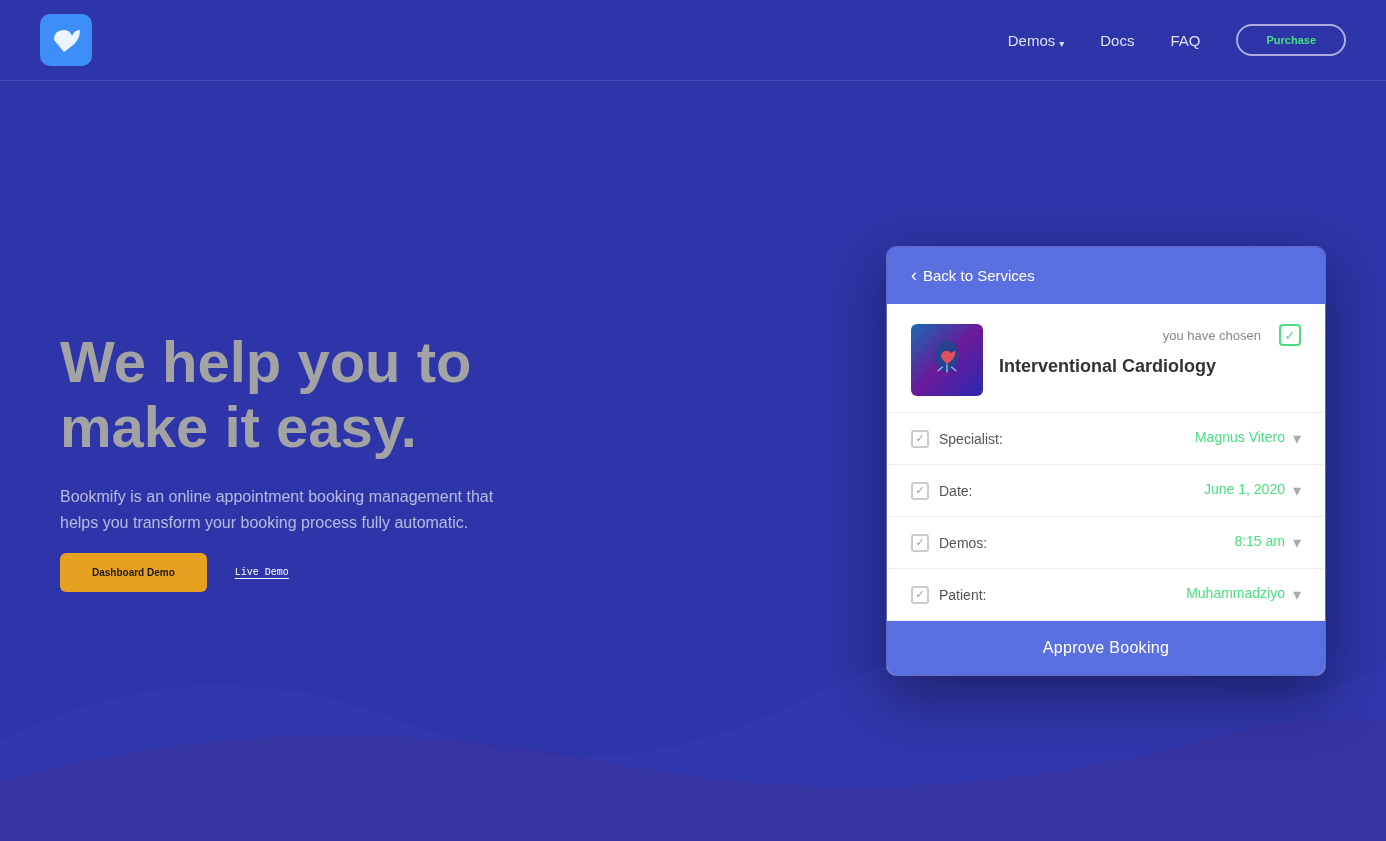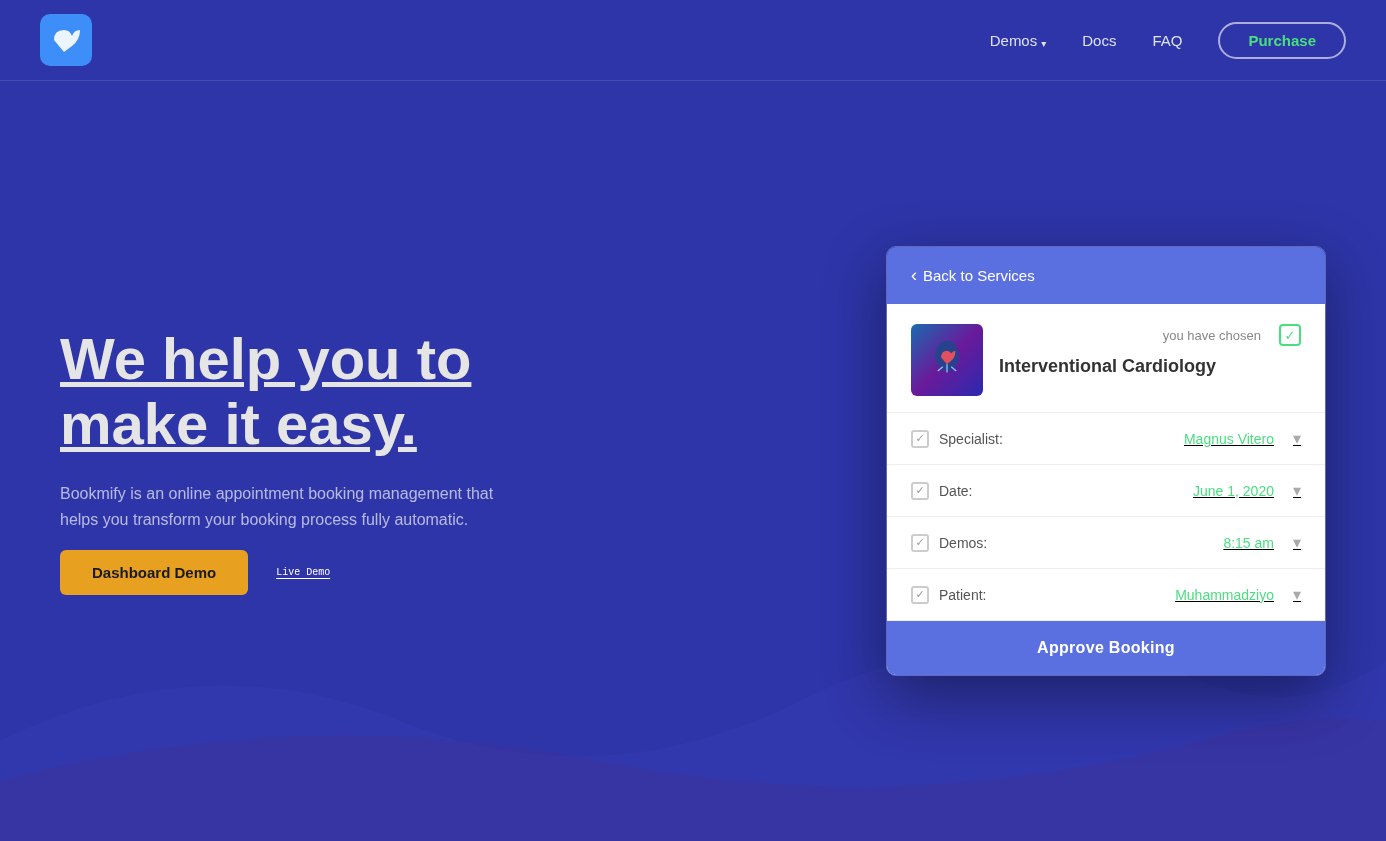--- a/index.html
+++ b/index.html
@@ -37,21 +37,21 @@
       font-size: 15px;
       cursor: pointer;
       text-decoration: none;
       display: flex; align-items: flex-end; gap: 4px;
     }
     .nav-purchase-btn {
       border: 2px solid rgba(255,255,255,0.6);
       border-radius: 50px;
       padding: 8px 28px;
       color: #4ade80;
-      font-size: 15px;
+      font-size: 11px;
       font-weight: 600;
       background: transparent;
       cursor: pointer;
     }
     .chevron-down { font-size: 10px; }
 
     
     .hero {
       position: relative;
       min-height: 760px;
@@ -63,41 +63,40 @@
 
     .hero-content {
       flex: 1;
       max-width: 560px;
       position: relative;
       z-index: 2;
     }
     .hero-title {
       font-size: 58px;
       font-weight: 800;
-      color: #e5e5e5;
+      color: #a3a3a3;
       line-height: 1.12;
       margin-bottom: 24px;
-      text-decoration: underline;
     }
     .hero-desc {
       font-size: 16px;
       color: rgba(255,255,255,0.65);
       line-height: 1.65;
       max-width: 440px;
       margin-bottom: 16px;
     }
     .hero-buttons {
       display: flex;
       align-items: center;
       gap: 28px;
     }
     .btn-dashboard {
       background: #e8a020;
       color: #1a1a1a;
-      font-size: 15px;
+      font-size: 10px;
       font-weight: 700;
       padding: 14px 32px;
       border: none;
       border-radius: 6px;
       cursor: pointer;
     }
     .btn-live-demo {
       color: white;
       font-size: 10px;
       font-weight: 500;
@@ -215,36 +214,34 @@
       color: #999;
       font-size: 11px;
     }
     .dropdown-value {
       color: #4ade80;
       font-size: 14px;
       font-weight: 500;
     }
     .dropdown-right {
       display: flex;
-      align-items: center;
-      gap: 19px;
-      text-decoration: underline;
+      gap: 8px;
     }
     .chevron {
       color: #aaa;
       font-size: 16px;
     }
 
     
     .approve-btn {
       width: 100%;
       background: #5b70e0;
       color: white;
       font-size: 16px;
-      font-weight: 700;
+      font-weight: 400;
       padding: 18px;
       border: none;
       cursor: pointer;
       letter-spacing: 0.3px;
     }
 
     
     .wave-svg {
       position: absolute;
       bottom: 0; left: 0;

